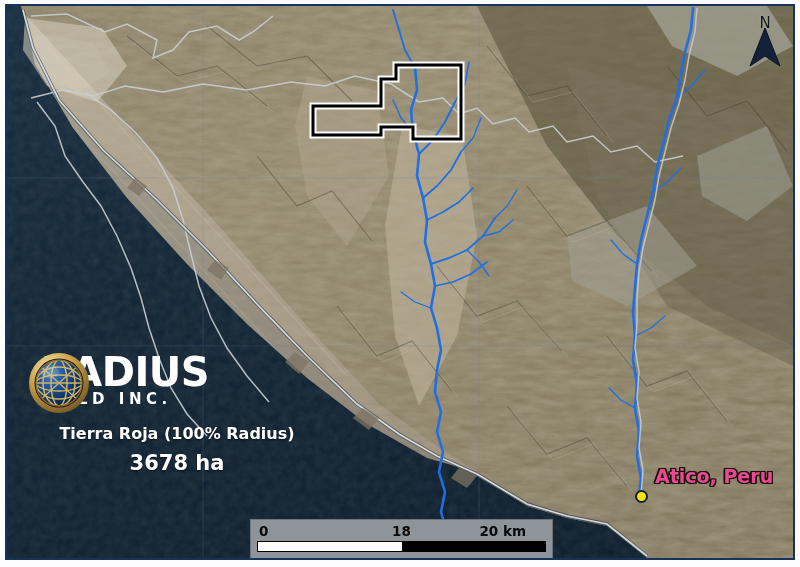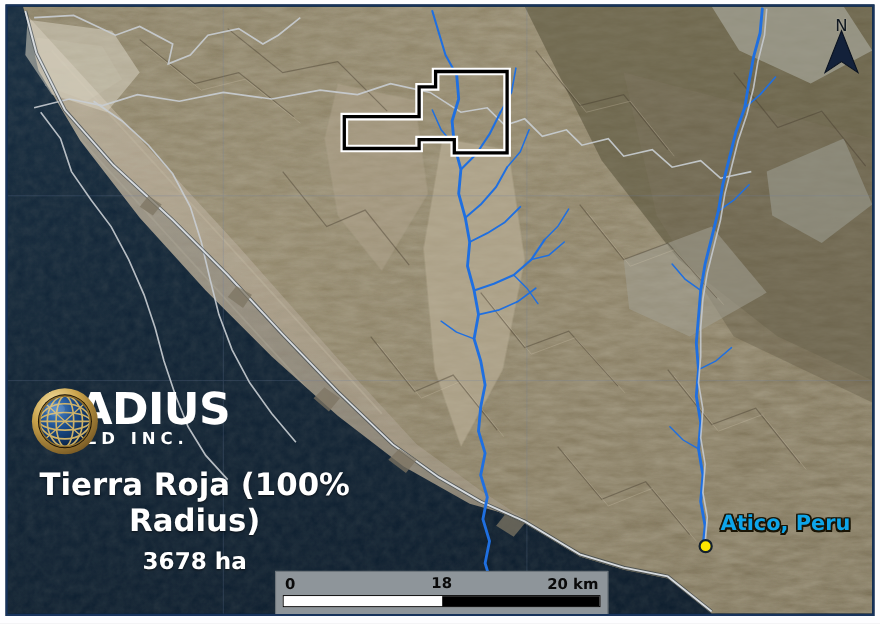--- a/index.html
+++ b/index.html
@@ -28,28 +28,28 @@
   }
   #brand-sub{
     font-family:"DejaVu Sans",sans-serif;font-weight:bold;font-size:15px;line-height:17px;
     color:#ffffff;letter-spacing:4.5px;padding-left:3px;
   }
   #project-title,#project-area{
     text-align:center;color:#ffffff;font-weight:bold;
     font-family:"DejaVu Sans",sans-serif;
     text-shadow:0 1px 2px rgba(0,0,0,.65);
   }
-  #project-title{font-size:28px;margin-top:16px;}
+  #project-title{font-size:16px;margin-top:16px;}
   #project-area{font-size:21px;margin-top:8px;}
 
   
   #city-label{
     position:absolute;left:648px;top:459px;
     font-family:"DejaVu Sans",sans-serif;font-weight:bold;font-size:19px;
-    color:#0ea5e9;
+    color:#ec4899;
     text-shadow:-1.4px 0 0 #1a1405, 1.4px 0 0 #1a1405, 0 -1.4px 0 #1a1405, 0 1.4px 0 #1a1405,
                 -1.4px -1.4px 0 #1a1405, 1.4px -1.4px 0 #1a1405, -1.4px 1.4px 0 #1a1405, 1.4px 1.4px 0 #1a1405;
     white-space:nowrap;pointer-events:none;
   }
   #city-dot{
     position:absolute;left:628px;top:484px;width:13px;height:13px;border-radius:50%;
     background:#ffe600;border:2px solid #13202c;box-sizing:border-box;
   }
 
   
@@ -67,21 +67,21 @@
     padding:3px 6px 5px 6px;
   }
   #scale-ticks{position:relative;height:18px;}
   #scale-ticks span{
     position:absolute;top:0;
     font-family:"DejaVu Sans",sans-serif;font-size:13.5px;font-weight:bold;color:#0a0a0a;
     white-space:nowrap;
   }
   #scale-tick-0{left:2px;}
   #scale-tick-mid{left:50%;transform:translateX(-50%);}
-  #scale-tick-end{right:2px;}
+  #scale-tick-end{right:20px;}
   #scale-track{
     position:relative;height:11px;background:#ffffff;border:1.6px solid #000000;
     box-sizing:border-box;display:flex;
   }
   #scale-track .seg{flex:1 1 50%;height:100%;}
   #scale-track .seg.fill{background:#000000;}
   #scale-track .seg.empty{background:#ffffff;}
 </style>
 </head>
 <body>

